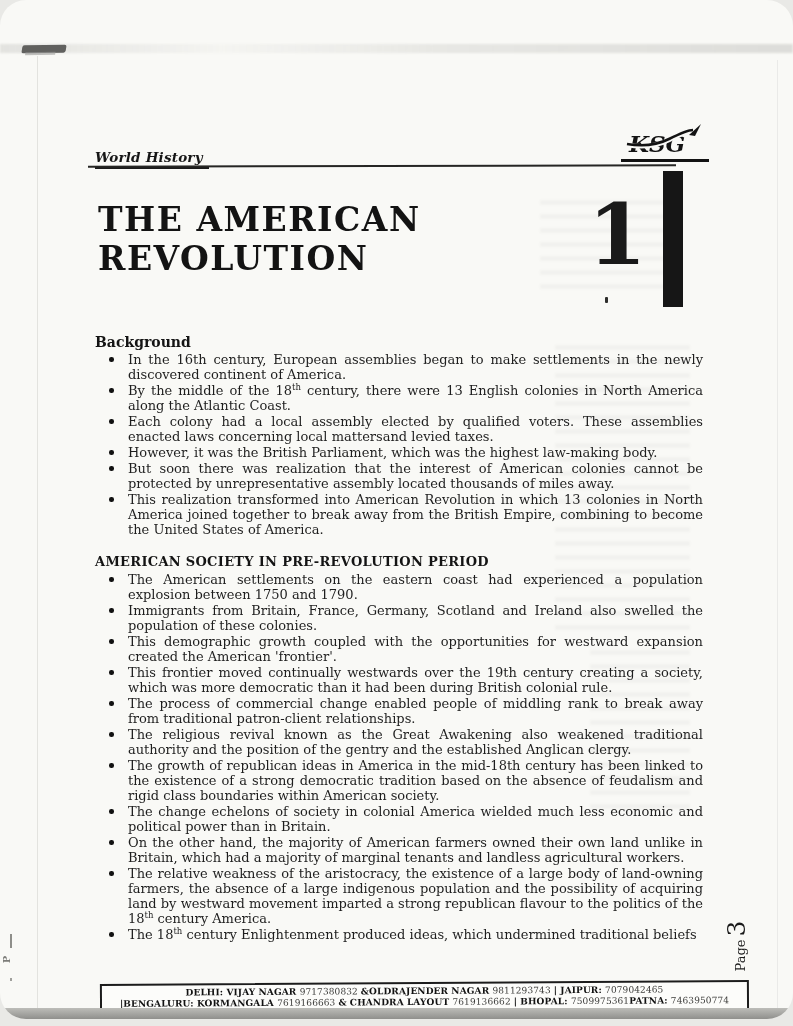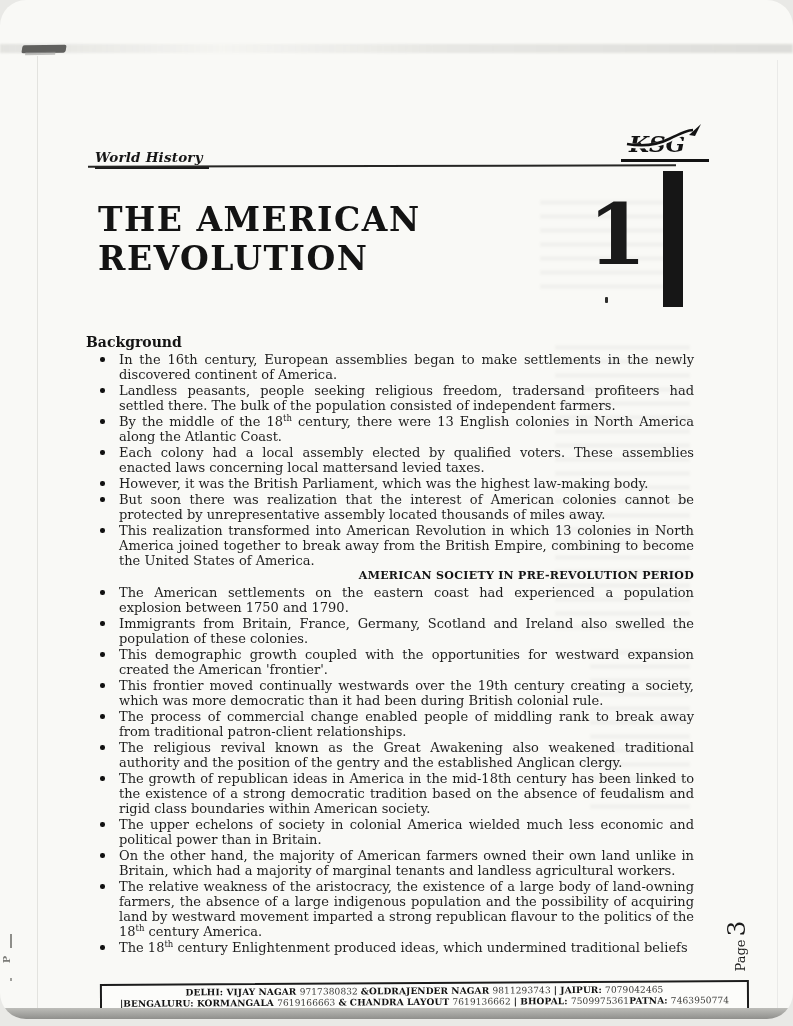--- a/index.html
+++ b/index.html
@@ -32,23 +32,23 @@
     border-bottom:2.5px solid #1a1a1a;padding:0 6px 2px 0;}
   .header-rule{position:absolute;left:88px;top:165px;width:588px;height:2px;background:#262624;transform:rotate(-.15deg);}
   .ksg-logo{position:absolute;left:621px;top:123px;width:88px;height:36px;border-bottom:3px solid #131313;}
   .chapter-bar{position:absolute;left:663px;top:171px;width:20px;height:136px;background:#161616;}
   .chapter-number{position:absolute;left:588px;top:193px;font-size:84px;line-height:1;font-weight:bold;color:#1a1a1a;}
   .apostrophe{position:absolute;left:605px;top:297px;width:3px;height:6px;background:#2e2e2c;border-radius:1px;}
   .doc-title{position:absolute;left:98px;top:200px;width:500px;
     font-weight:bold;font-size:33px;line-height:39px;letter-spacing:1.5px;color:#131313;}
 
   
-  .body{position:absolute;left:86px;top:334px;width:608px;}
+  .body{position:absolute;left:95px;top:334px;width:608px;}
   .sect-heading{font-size:14px;font-weight:bold;margin:0 0 2px 0;color:#141414;}
-  .sect-heading.caps{font-size:11px;letter-spacing:.3px;margin:1px 0 3px 0;text-align:right;}
+  .sect-heading.caps{font-size:13px;letter-spacing:.3px;margin:17px 0 3px 0;}
   ul.bullets{margin:0;padding:0;list-style:none;}
   ul.bullets li{position:relative;padding-left:33px;margin-bottom:1px;
     text-align:justify;font-size:13px;line-height:15px;color:#1e1e1e;}
   .dot{position:absolute;left:14px;top:5px;width:4.5px;height:4.5px;background:#111;border-radius:50%;}
   sup{font-size:8.5px;line-height:0;vertical-align:super;}
 
   
   .footer-box{position:absolute;left:100px;top:982px;width:645px;height:34px;
     border:2px solid #1c1c1c;background:#fcfcfa;transform:rotate(-.35deg);
     text-align:center;font-size:9px;line-height:11px;padding-top:2px;color:#3a3a38;letter-spacing:.1px;}
@@ -94,38 +94,37 @@
 
   <div class="doc-title">
     <div>THE AMERICAN</div>
     <div>REVOLUTION</div>
   </div>
 
   <div class="body">
     <h2 class="sect-heading">Background</h2>
     <ul class="bullets">
       <li><span class="dot"></span><span>In the 16th century, European assemblies began to make settlements in the newly discovered continent of America.</span></li>
-      <li><span class="dot"></span><span>Landless peasants, people seeking religious freedom, tradersand profiteers had settled there. The bulk of the population consisted of independent farmers.</span></li>
       <li><span class="dot"></span><span>By the middle of the 18<sup>th</sup> century, there were 13 English colonies in North America along the Atlantic Coast.</span></li>
       <li><span class="dot"></span><span>Each colony had a local assembly elected by qualified voters. These assemblies enacted laws concerning local mattersand levied taxes.</span></li>
       <li><span class="dot"></span><span>However, it was the British Parliament, which was the highest law-making body.</span></li>
       <li><span class="dot"></span><span>But soon there was realization that the interest of American colonies cannot be protected by unrepresentative assembly located thousands of miles away.</span></li>
       <li><span class="dot"></span><span>This realization transformed into American Revolution in which 13 colonies in North America joined together to break away from the British Empire, combining to become the United States of America.</span></li>
     </ul>
 
     <h2 class="sect-heading caps">AMERICAN SOCIETY IN PRE-REVOLUTION PERIOD</h2>
     <ul class="bullets">
       <li><span class="dot"></span><span>The American settlements on the eastern coast had experienced a population explosion between 1750 and 1790.</span></li>
       <li><span class="dot"></span><span>Immigrants from Britain, France, Germany, Scotland and Ireland also swelled the population of these colonies.</span></li>
       <li><span class="dot"></span><span>This demographic growth coupled with the opportunities for westward expansion created the American 'frontier'.</span></li>
       <li><span class="dot"></span><span>This frontier moved continually westwards over the 19th century creating a society, which was more democratic than it had been during British colonial rule.</span></li>
       <li><span class="dot"></span><span>The process of commercial change enabled people of middling rank to break away from traditional patron-client relationships.</span></li>
       <li><span class="dot"></span><span>The religious revival known as the Great Awakening also weakened traditional authority and the position of the gentry and the established Anglican clergy.</span></li>
       <li><span class="dot"></span><span>The growth of republican ideas in America in the mid-18th century has been linked to the existence of a strong democratic tradition based on the absence of feudalism and rigid class boundaries within American society.</span></li>
-      <li><span class="dot"></span><span>The upper echelons of society in colonial America wielded much less economic and political power than in Britain.</span></li>
+      <li><span class="dot"></span><span>The change echelons of society in colonial America wielded much less economic and political power than in Britain.</span></li>
       <li><span class="dot"></span><span>On the other hand, the majority of American farmers owned their own land unlike in Britain, which had a majority of marginal tenants and landless agricultural workers.</span></li>
       <li><span class="dot"></span><span>The relative weakness of the aristocracy, the existence of a large body of land-owning farmers, the absence of a large indigenous population and the possibility of acquiring land by westward movement imparted a strong republican flavour to the politics of the 18<sup>th</sup> century America.</span></li>
       <li><span class="dot"></span><span>The 18<sup>th</sup> century Enlightenment produced ideas, which undermined traditional beliefs</span></li>
     </ul>
   </div>
 
   <div class="page-vertical">
     <span class="page-word">Page</span>
     <span class="page-num">3</span>
   </div>

